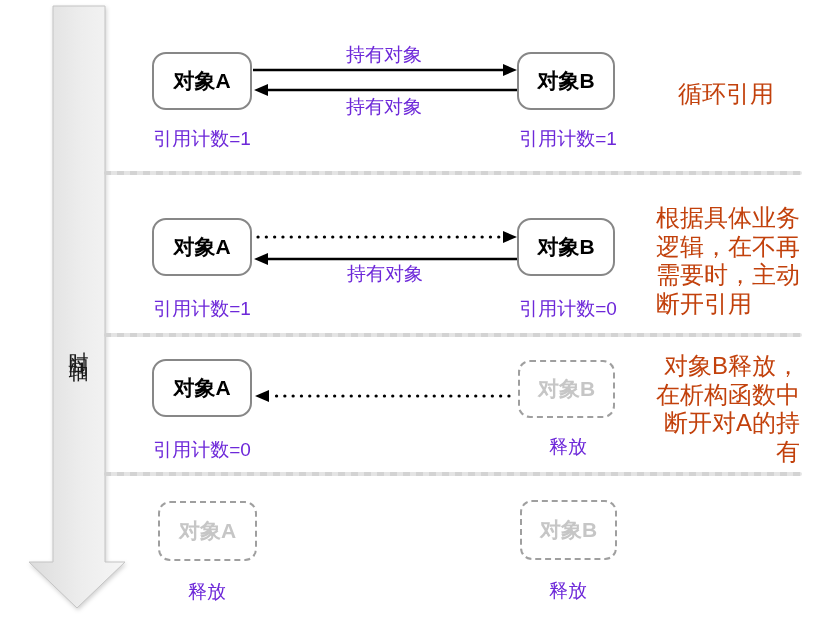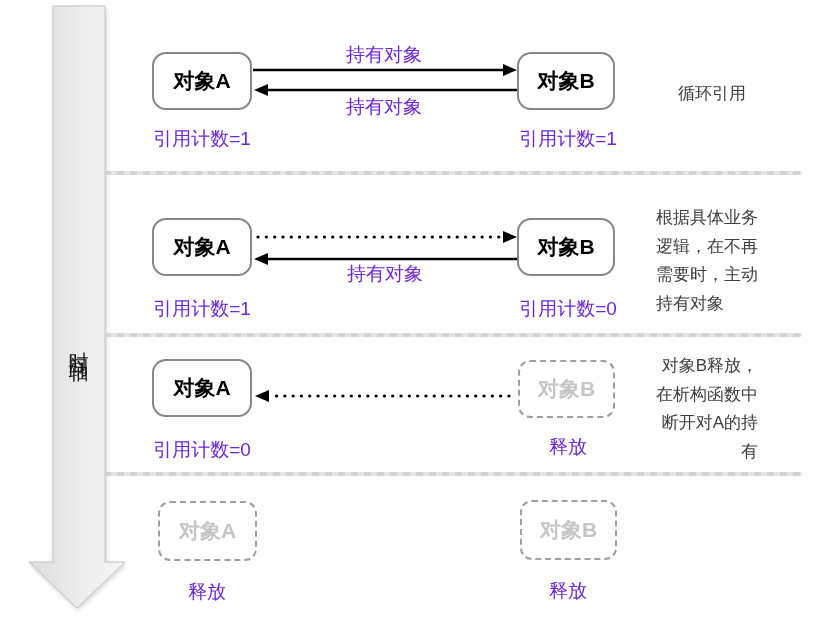--- a/index.html
+++ b/index.html
@@ -21,21 +21,21 @@
     display:flex;align-items:center;justify-content:center;
     font-size:21px;font-weight:bold;color:#c6c6c6;box-sizing:border-box;
   }
   
   .lbl{
     position:absolute;width:160px;text-align:center;
     font-size:19px;color:#6d28d9;white-space:nowrap;
   }
   
   .note{
-    position:absolute;font-size:17px;color:#404040;
+    position:absolute;font-size:24px;color:#c2410c;
     line-height:28.5px;white-space:pre-line;
   }
   
   .sep{
     position:absolute;left:104px;width:698px;height:3.5px;border-radius:2px;
     background:repeating-linear-gradient(90deg,#d3d3d3 0 7px,#e4e4e4 7px 13px);
   }
   .tl-label-wrap{
     position:absolute;left:53px;top:300px;width:52px;height:86px;
     display:flex;align-items:center;justify-content:center;
@@ -78,21 +78,21 @@
   <div class="note" style="left:678px;top:80px;">循环引用</div>
 
   <div class="obox" style="left:152px;top:218px;">对象A</div>
   <div class="obox" style="left:517px;top:218px;width:98px;">对象B</div>
   <div class="lbl" style="left:122px;top:296px;">引用计数=1</div>
   <div class="lbl" style="left:488px;top:296px;">引用计数=0</div>
   <div class="lbl" style="left:305px;top:261px;">持有对象</div>
   <div class="note" style="left:656px;top:204px;">根据具体业务
 逻辑，在不再
 需要时，主动
-持有对象</div>
+断开引用</div>
 
   <div class="obox" style="left:152px;top:359px;">对象A</div>
   <div class="ghost" style="left:518px;top:360px;width:97px;height:58px;">对象B</div>
   <div class="lbl" style="left:122px;top:437px;">引用计数=0</div>
   <div class="lbl" style="left:488px;top:434px;">释放</div>
   <div class="note" style="left:656px;top:352px;text-align:right;">对象B释放，
 在析构函数中
 断开对A的持
 有</div>
 

